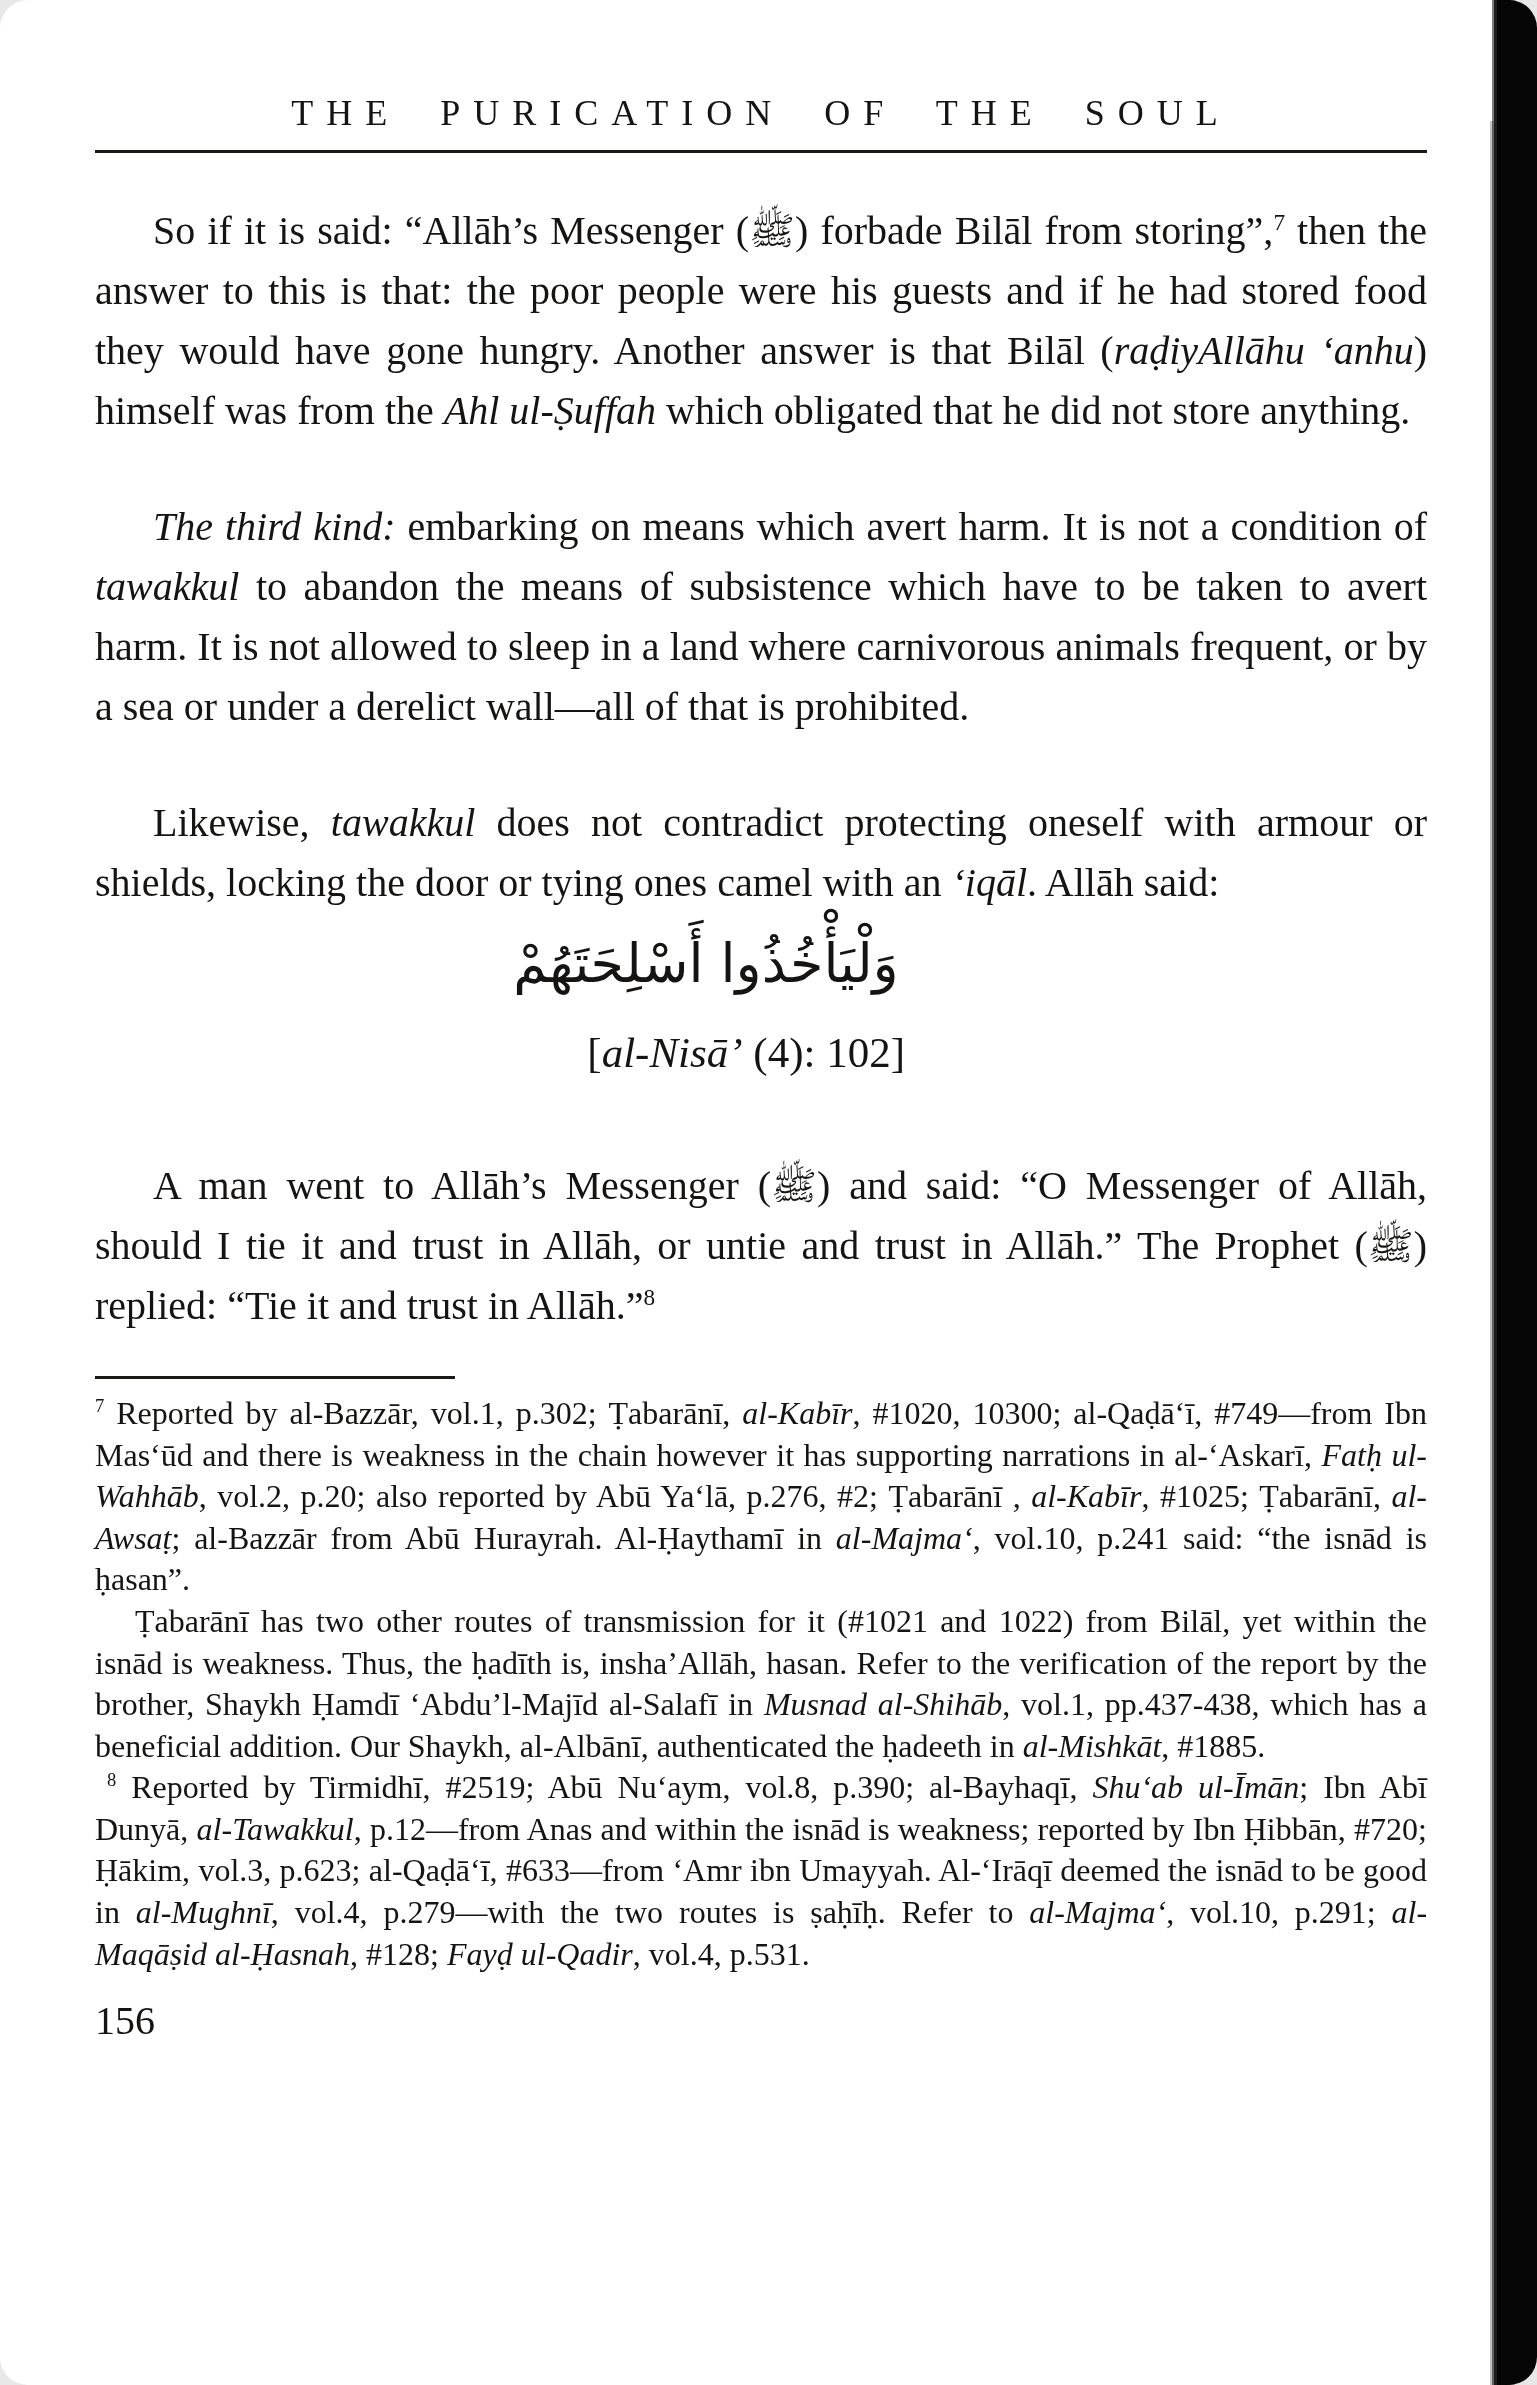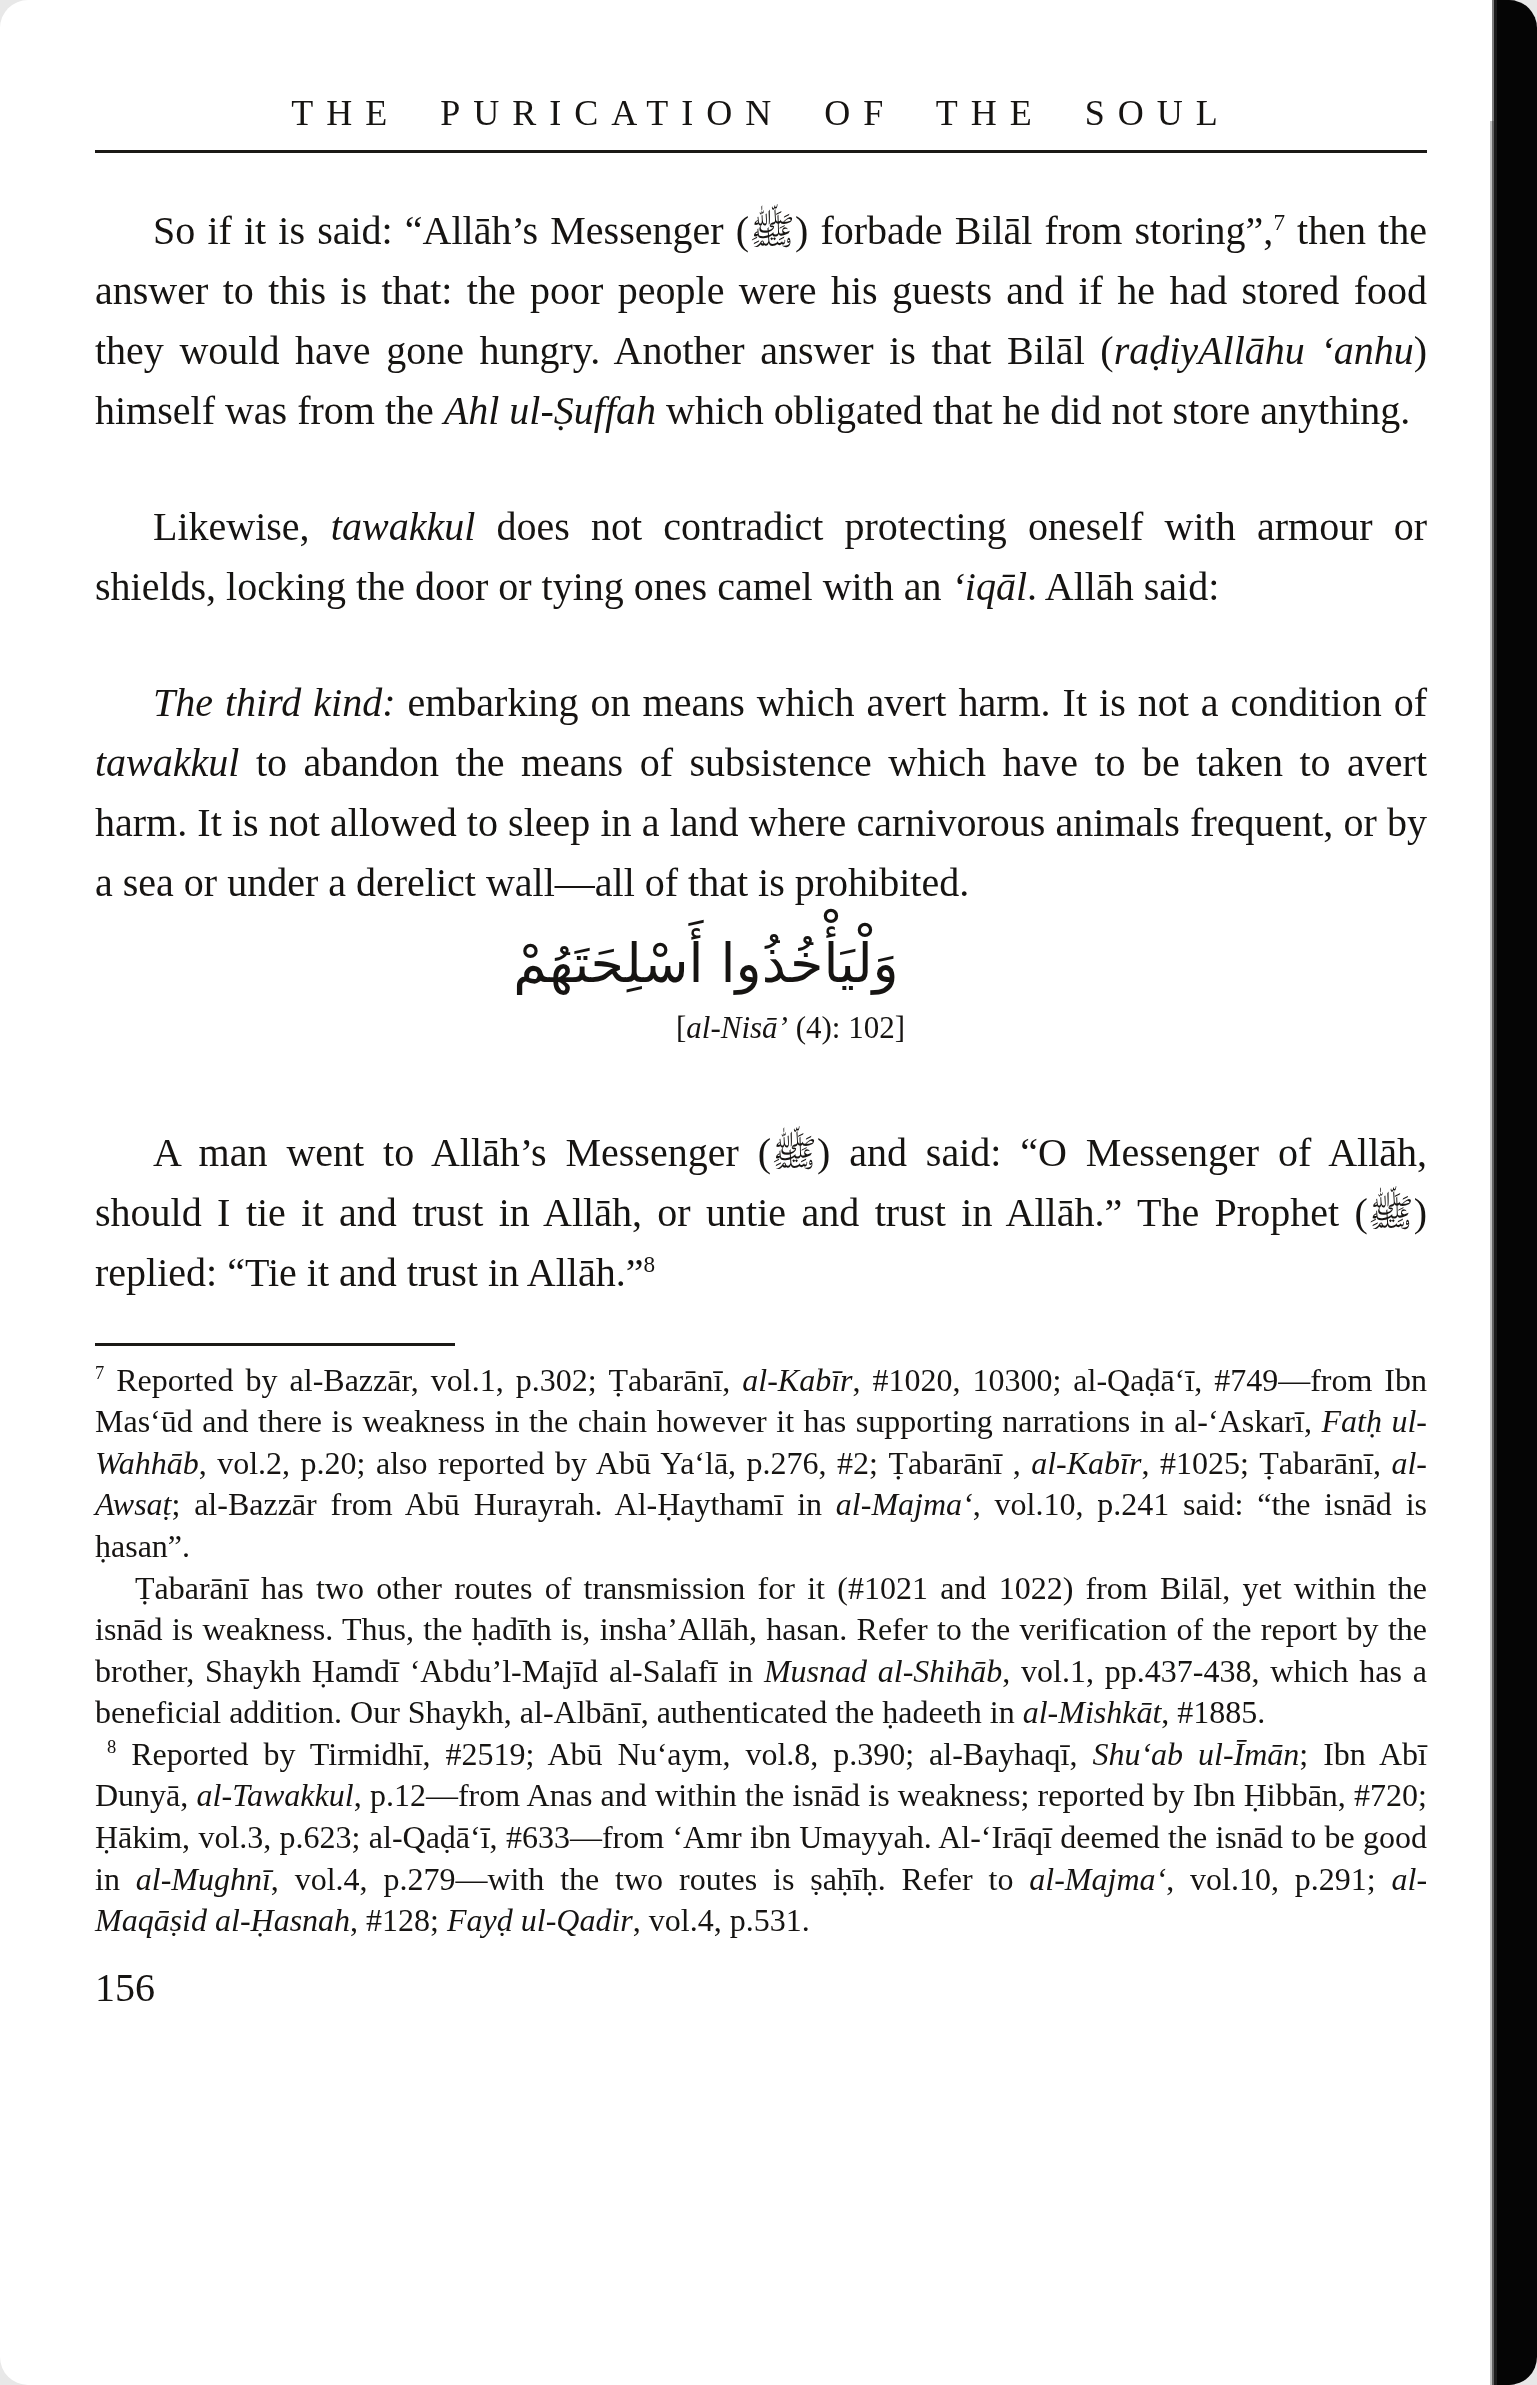--- a/index.html
+++ b/index.html
@@ -63,24 +63,24 @@
     font-family: "DejaVu Sans", sans-serif;
   }
   .verse-translation {
     margin-top: 26px;
     padding-right: 222px;
     text-align: center;
     font-size: 40px;
     line-height: 1.45;
   }
   .verse-citation {
-    margin-top: 4px;
+    margin-top: 20px;
     padding-right: 522px;
     text-align: right;
-    font-size: 31px;
+    font-size: 43px;
     line-height: 1.45;
   }
 
   .fn-rule {
     border: none;
     border-top: 3px solid #1b1916;
     width: 360px;
     margin: 40px 0 14px 0;
   }
   .footnotes p {
@@ -103,23 +103,23 @@
 <div class="page">
   <div class="scan-bar"></div>
 
   <div class="content">
 
     <h1 class="running-head">THE PURICATION OF THE SOUL</h1>
     <hr class="head-rule">
 
     <p class="body-para first"><span>So if it is said: “Allāh’s Messenger (</span><span class="saw">ﷺ</span><span>) forbade Bilāl from storing”,</span><sup>7</sup><span> then the answer to this is that: the poor people were his guests and if he had stored food they would have gone hungry. Another answer is that Bilāl (</span><em>raḍiyAllāhu ‘anhu</em><span>) himself was from the </span><em>Ahl ul-Ṣuffah</em><span> which obligated that he did not store anything.</span></p>
 
+    <p class="body-para"><em>The third kind:</em><span> embarking on means which avert harm. It is not a condition of </span><em>tawakkul</em><span> to abandon the means of subsistence which have to be taken to avert harm. It is not allowed to sleep in a land where carnivorous animals frequent, or by a sea or under a derelict wall—all of that is prohibited.</span></p>
+
     <p class="body-para"><span>Likewise, </span><em>tawakkul</em><span> does not contradict protecting oneself with armour or shields, locking the door or tying ones camel with an </span><em>‘iqāl</em><span>. Allāh said:</span></p>
-
-    <p class="body-para"><em>The third kind:</em><span> embarking on means which avert harm. It is not a condition of </span><em>tawakkul</em><span> to abandon the means of subsistence which have to be taken to avert harm. It is not allowed to sleep in a land where carnivorous animals frequent, or by a sea or under a derelict wall—all of that is prohibited.</span></p>
 
     <div class="verse-arabic">وَلْيَأْخُذُوا أَسْلِحَتَهُمْ</div>
     <div class="verse-citation"><span>[</span><em>al-Nisā’</em><span> (4): 102]</span></div>
 
     <p class="body-para after-verse"><span>A man went to Allāh’s Messenger (</span><span class="saw">ﷺ</span><span>) and said: “O Messenger of Allāh, should I tie it and trust in Allāh, or untie and trust in Allāh.” The Prophet (</span><span class="saw">ﷺ</span><span>) replied: “Tie it and trust in Allāh.”</span><sup>8</sup></p>
 
     <hr class="fn-rule">
 
     <div class="footnotes">
       <p class="fn-first"><sup>7</sup><span> Reported by al-Bazzār, vol.1, p.302; Ṭabarānī, </span><em>al-Kabīr</em><span>, #1020, 10300; al-Qaḍā‘ī, #749—from Ibn Mas‘ūd and there is weakness in the chain however it has supporting narrations in al-‘Askarī, </span><em>Fatḥ ul-Wahhāb</em><span>, vol.2, p.20; also reported by Abū Ya‘lā, p.276, #2; Ṭabarānī , </span><em>al-Kabīr</em><span>, #1025; Ṭabarānī, </span><em>al-Awsaṭ</em><span>; al-Bazzār from Abū Hurayrah. Al-Ḥaythamī in </span><em>al-Majma‘</em><span>, vol.10, p.241 said: “the isnād is ḥasan”.</span></p>

